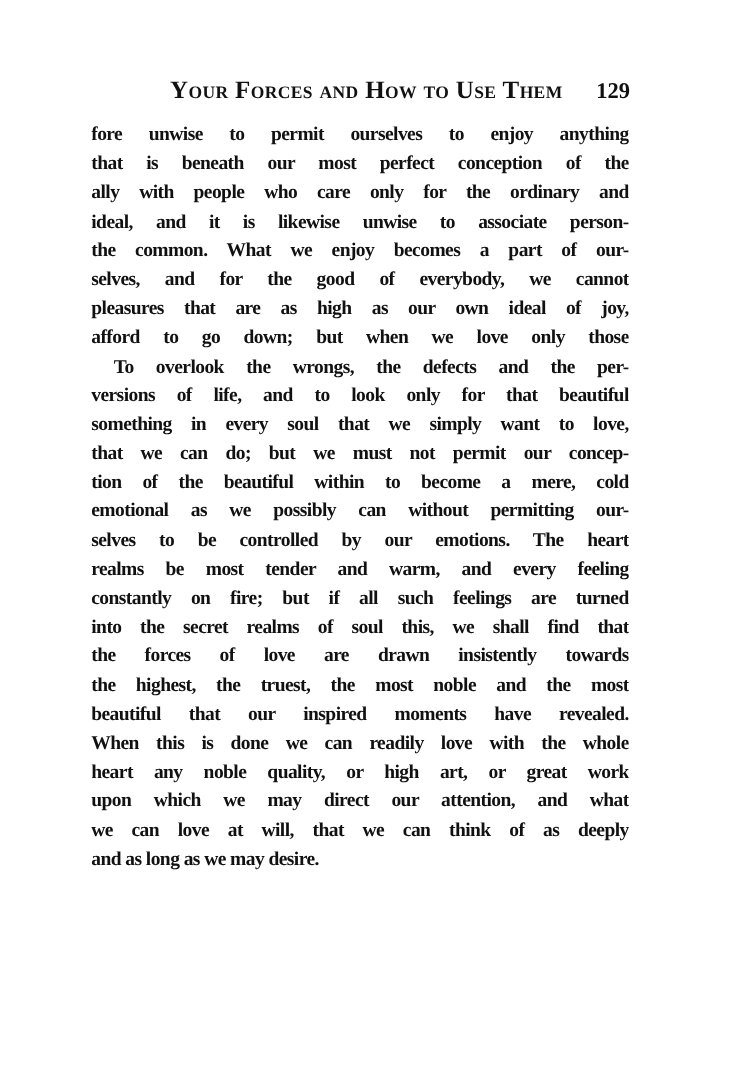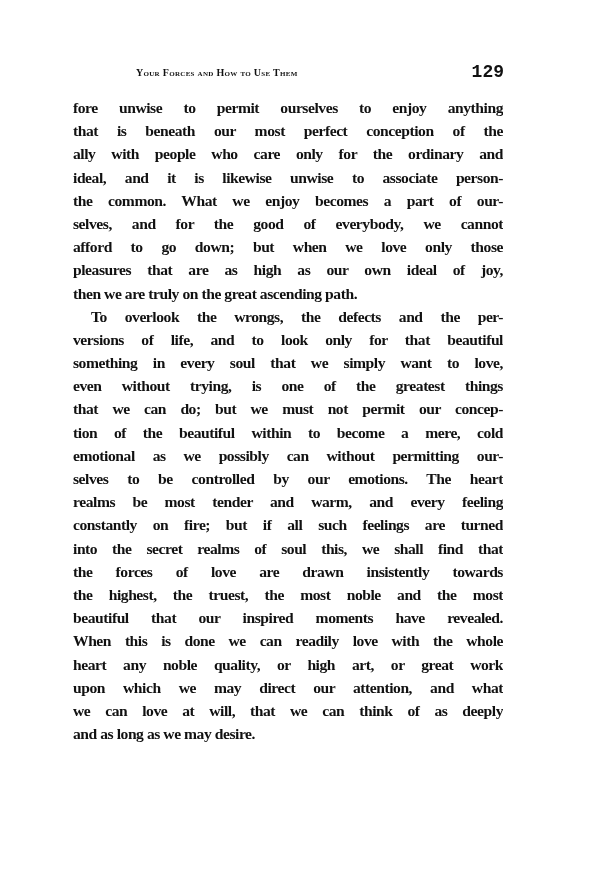--- a/index.html
+++ b/index.html
@@ -13,27 +13,27 @@
     }
     .page-header {
       position: absolute;
       left: 136px; top: 58px;
       width: 368px; height: 28px;
       display: flex; align-items: center; justify-content: space-between;
     }
     .running-title {
       font-family: "Liberation Serif", serif;
       font-weight: bold;
-      font-size: 10px;
+      font-size: 20px;
       letter-spacing: 0.3px;
       font-variant: small-caps;
       white-space: nowrap;
     }
     .page-number {
-      font-family: Liberation Mono, monospace;
+      font-family: Liberation Serif, serif;
       font-weight: bold;
       font-size: 18px;
     }
     .body-text {
       position: absolute;
       left: 73px; top: 96px;
       width: 430px;
     }
     .line {
       height: 23.2px;
@@ -59,29 +59,27 @@
 </div>
 
 <div class="body-text">
   <div>
     <div class="line">fore unwise to permit ourselves to enjoy anything</div>
     <div class="line">that is beneath our most perfect conception of the</div>
     <div class="line">ally with people who care only for the ordinary and</div>
     <div class="line">ideal, and it is likewise unwise to associate person-</div>
     <div class="line">the common.  What we enjoy becomes a part of our-</div>
     <div class="line">selves, and for the good of everybody, we cannot</div>
+    <div class="line">pleasures that are as high as our own ideal of joy,</div>
     <div class="line">afford to go down; but when we love only those</div>
-    <div class="line">pleasures that are as high as our own ideal of joy,</div>
-    <div class="line last">then we are truly on the great ascending path.</div>
   </div>
   <div>
     <div class="line indent">To overlook the wrongs, the defects and the per-</div>
     <div class="line">versions of life, and to look only for that beautiful</div>
     <div class="line">something in every soul that we simply want to love,</div>
-    <div class="line">even without trying, is one of the greatest things</div>
     <div class="line">that we can do; but we must not permit our concep-</div>
     <div class="line">tion of the beautiful within to become a mere, cold</div>
     <div class="line">emotional as we possibly can without permitting our-</div>
     <div class="line">selves to be controlled by our emotions.  The heart</div>
     <div class="line">realms be most tender and warm, and every feeling</div>
     <div class="line">constantly on fire; but if all such feelings are turned</div>
     <div class="line">into the secret realms of soul this, we shall find that</div>
     <div class="line">the forces of love are drawn insistently towards</div>
     <div class="line">the highest, the truest, the most noble and the most</div>
     <div class="line">beautiful that our inspired moments have revealed.</div>

